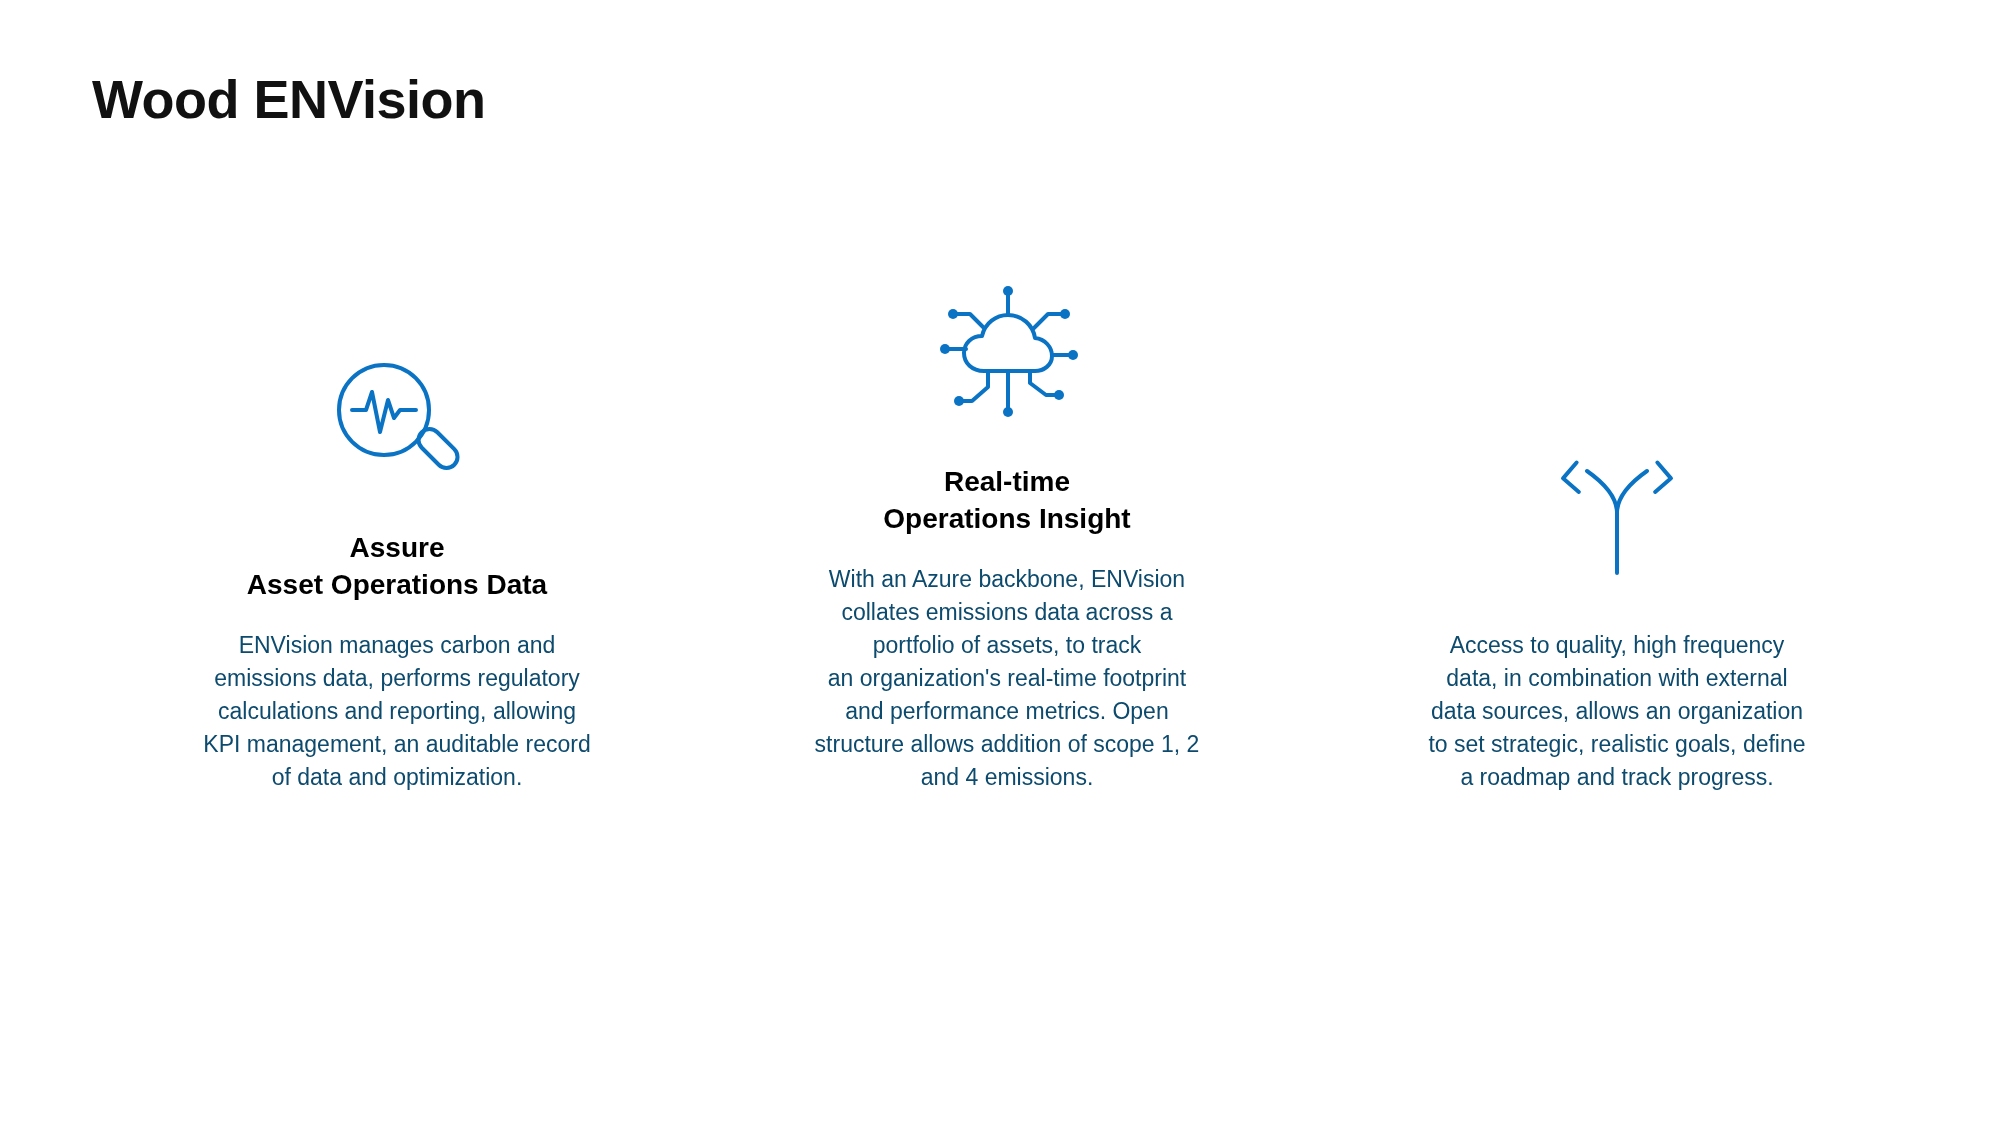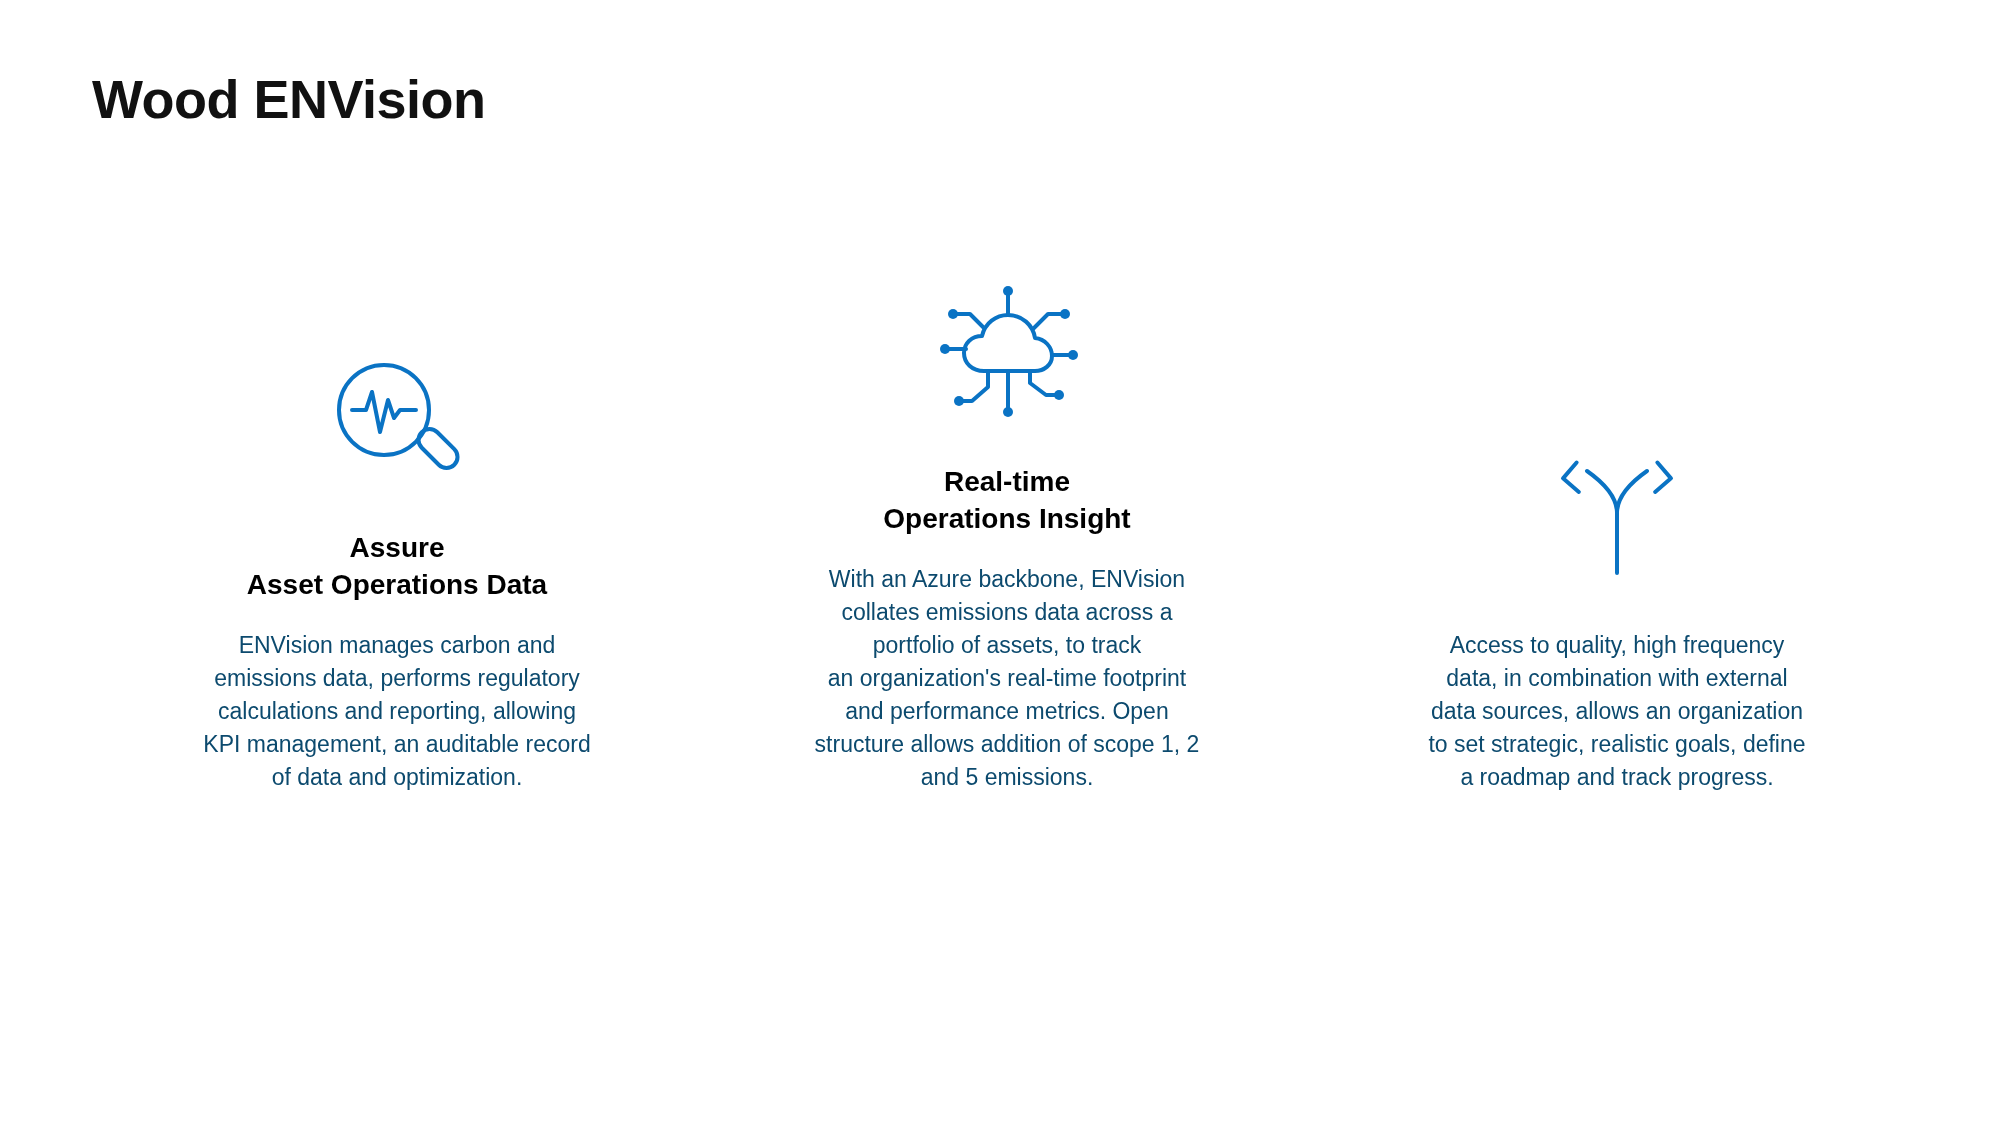--- a/index.html
+++ b/index.html
@@ -137,21 +137,21 @@
         </svg>
       </div>
       <div class="col-heading">Real-time
 Operations Insight</div>
       <div class="col-body">With an Azure backbone, ENVision
 collates emissions data across a
 portfolio of assets, to track
 an organization's real-time footprint
 and performance metrics. Open
 structure allows addition of scope 1, 2
-and 5 emissions.</div>
+and 4 emissions.</div>
     </div>
 
     <div class="column col-3">
       <div class="icon-wrap">
         <svg width="160" height="150" viewBox="0 0 160 150" fill="none" aria-hidden="true">
           <path d="M80 132 V72 C80 58 70 44 50 30" stroke="#0a73c4" stroke-width="4" fill="none" stroke-linecap="round"></path>
           <path d="M80 72 C80 58 90 44 110 30" stroke="#0a73c4" stroke-width="4" fill="none" stroke-linecap="round"></path>
           <path d="M34 22 L28 42 L48 48" stroke="#0a73c4" stroke-width="4" fill="none" stroke-linecap="round" stroke-linejoin="round" transform="rotate(24 38 35)"></path>
           <path d="M126 22 L132 42 L112 48" stroke="#0a73c4" stroke-width="4" fill="none" stroke-linecap="round" stroke-linejoin="round" transform="rotate(-24 122 35)"></path>
         </svg>

